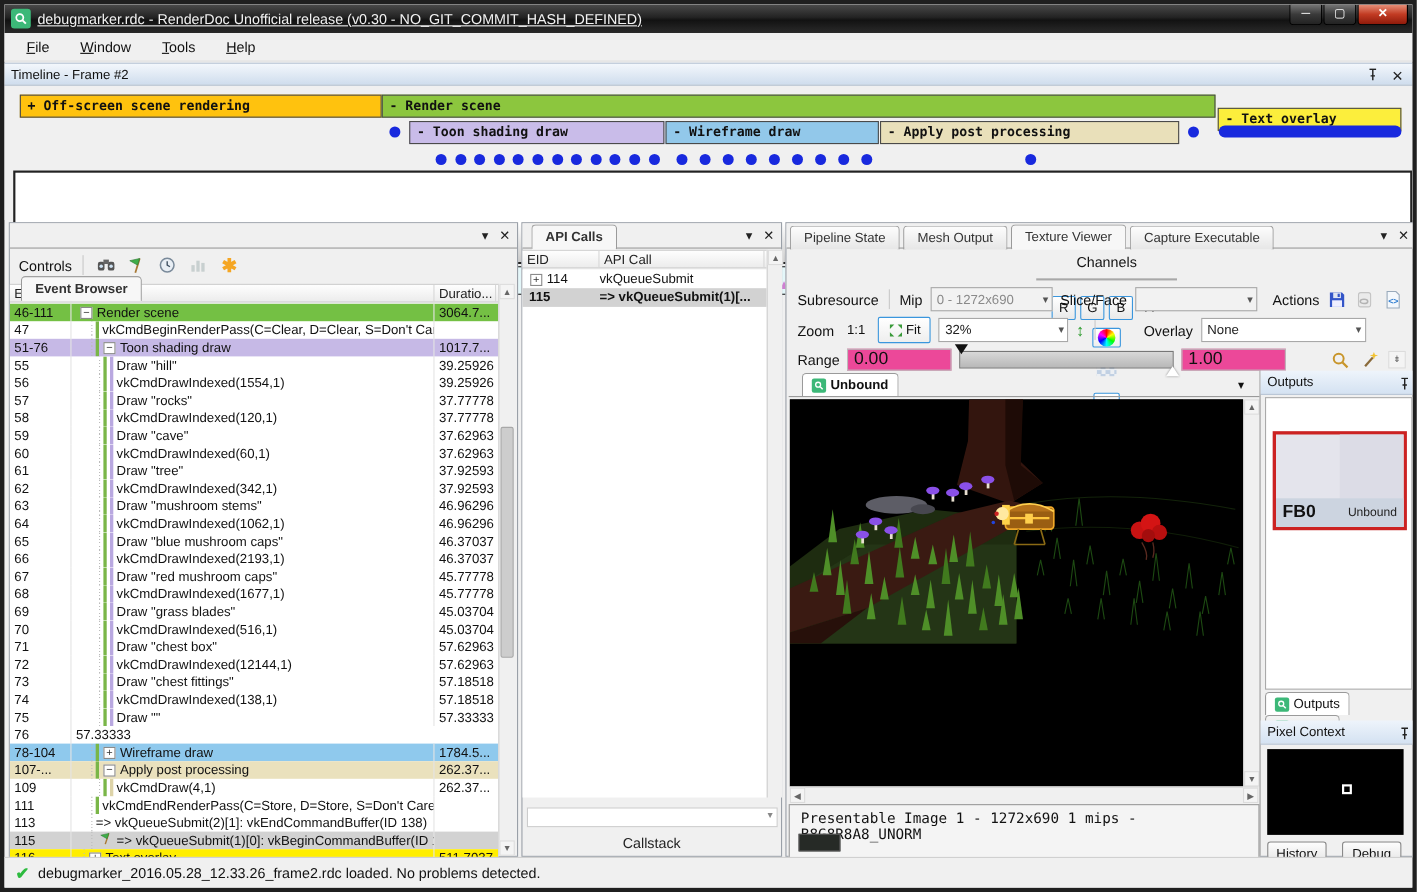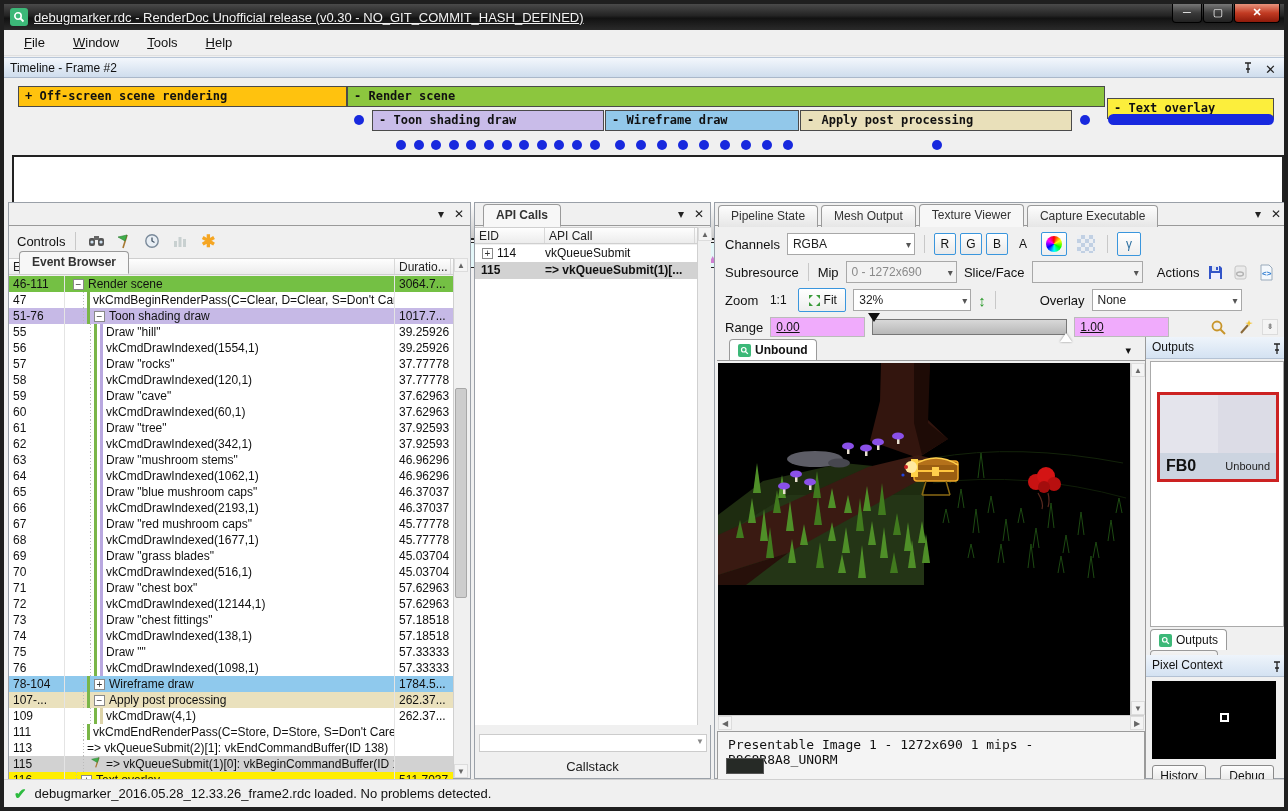--- a/index.html
+++ b/index.html
@@ -108,21 +108,21 @@
   .checker { width:18px; height:18px; opacity:.55;
     background:repeating-conic-gradient(#9ab6d8 0 25%, #e8eef6 0 50%) 0 0/8px 8px; }
   .ctl-row { position:absolute; left:0; display:flex; align-items:center; gap:7px; height:26px; padding-left:10px; width:100%; }
 
   
   #range-track { position:relative; width:195px; height:16px; background:linear-gradient(#d8d8d8,#b8b8b8); border:1px solid #777; }
   .rh-black { position:absolute; left:-5px; top:-7px; width:0; height:0; border-left:6px solid transparent;
     border-right:6px solid transparent; border-top:9px solid #111; }
   .rh-white { position:absolute; right:-6px; bottom:-8px; width:0; height:0; border-left:6px solid transparent;
     border-right:6px solid transparent; border-bottom:9px solid #fff; filter:drop-shadow(0 0 1px #888); }
-  .valbox { width:95px; height:20px; background:#f0abfc; border:1px solid #bbb; font-size:12px; line-height:18px; padding-left:5px;text-decoration:underline; }
+  .valbox { width:95px; height:20px; background:#ec4899; border:1px solid #bbb; font-size:16px; line-height:18px; padding-left:5px; }
 
   
   #tex-tabbar { position:absolute; left:2px; top:136px; width:428px; height:22px; border-bottom:1px solid #9a9a9a; }
   #viewport { position:absolute; left:3px; top:160px; width:412px; height:352px; background:#000; overflow:hidden; }
   #tex-status { position:absolute; left:2px; top:528px; width:428px; height:53px; background:#f4f4f4; border:1px solid #9a9a9a;
     font-family:"DejaVu Sans Mono",monospace; font-size:13px; padding:5px 0 0 10px; }
   #tex-swatch { position:absolute; left:8px; top:26px; width:38px; height:16px; background:#262a26; border:1px solid #555; }
 
   
   .dockhdr { position:absolute; height:22px; width:100%; background:linear-gradient(#eef4fb,#d4e2f2);
@@ -544,26 +544,20 @@
           <div class="c-name" style="padding-left: 21px;">
             <span class="guide g-dot"></span>
             <span class="guide g-green"></span>
             <span class="guide g-purple"></span>
             <span>Draw ""</span>
           </div>
           <div class="c-dur">57.33333</div>
         </div>
         <div class="erow">
           <div class="c-eid">76</div>
-          <div class="c-name" style="padding-left: 21px;">
-            <span class="guide g-dot"></span>
-            <span class="guide g-green"></span>
-            <span class="guide g-purple"></span>
-            <span>vkCmdDrawIndexed(1098,1)</span>
-          </div>
           <div class="c-dur">57.33333</div>
         </div>
         <div class="erow bg-blue">
           <div class="c-eid">78-104</div>
           <div class="c-name" style="padding-left: 14px;">
             <span class="guide g-dot"></span>
             <span class="guide g-green"></span>
             <span class="expander">+</span>
             <span>Wireframe draw</span>
           </div>
@@ -667,21 +661,21 @@
   </div>
 
   <div class="panel" id="right-panel" style="left:710px;top:198px;width:574px;height:577px;">
     <div class="tabbar" id="tv-tabbar">
       
     <div class="tab" style="font-weight: normal;">Pipeline State</div><div class="tab" style="font-weight: normal;">Mesh Output</div><div class="tab active" style="font-weight: normal;">Texture Viewer</div><div class="tab" style="font-weight: normal;">Capture Executable</div><span class="tab-ctl">
           <span>▾</span>
           <span>✕</span>
         </span></div>
 
-    <div class="ctl-row" style="top:28px;">
+    <div class="ctl-row" style="top:28px;flex-direction:column;">
       <span class="tv-label">Channels</span>
       <span class="combo" style="width:128px;">RGBA</span>
       <span class="tb-sep"></span>
       <span id="chan-btns" style="display:flex;gap:4px;">
           <span class="chanbtn">R</span>
           <span class="chanbtn">G</span>
           <span class="chanbtn">B</span>
           <span class="chanbtn off">A</span>
         </span>
       <span class="sqbtn" style="width:26px;">

